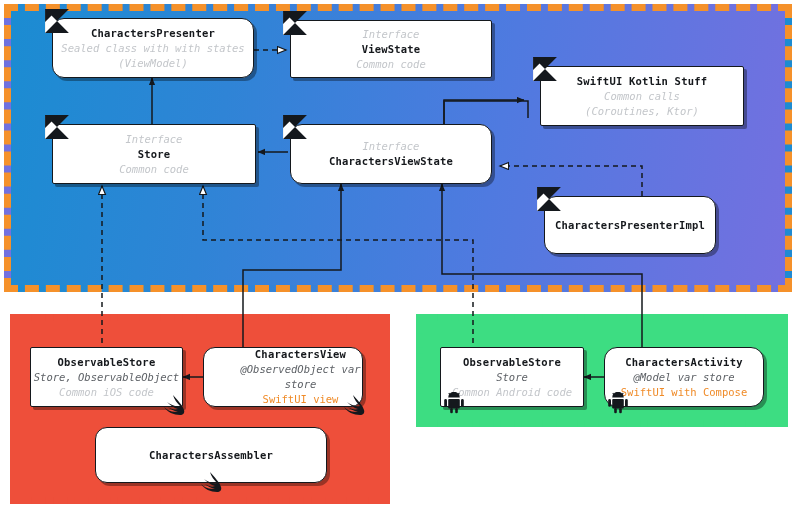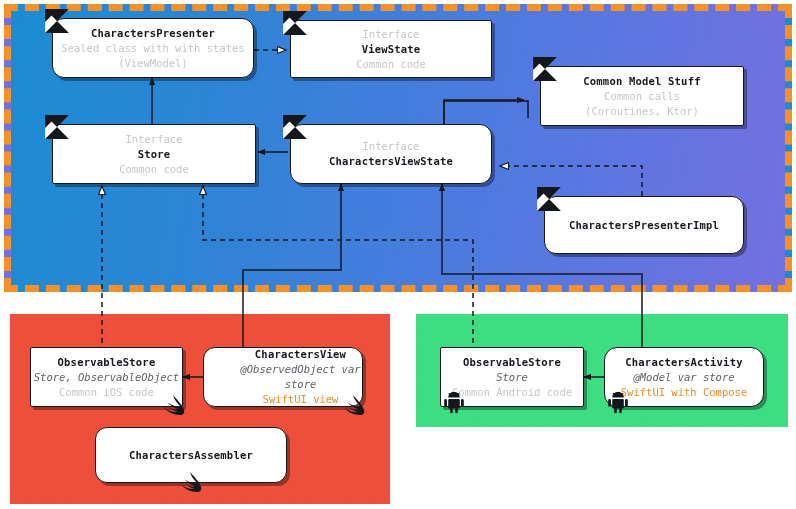--- a/index.html
+++ b/index.html
@@ -30,21 +30,21 @@
   
   .node{position:absolute;box-sizing:border-box;background:#ffffff;
         border:1.6px solid #14181d;
         box-shadow:3px 3px 0 rgba(0,0,0,.35);
         display:flex;flex-direction:column;align-items:center;justify-content:center;
         text-align:center;}
   .node.rounded{border-radius:12px;}
   .node.sketch{border-radius:2px;}
 
   .n-title{font-weight:bold;font-size:10.5px;color:#15181c;letter-spacing:.2px;line-height:15px;}
-  .n-sub{font-size:10.5px;color:#b9bcc0;line-height:15px;}
+  .n-sub{font-size:10.5px;color:#b9bcc0;line-height:15px;font-style:italic;}
   .n-sub.ital{font-style:italic;color:#5d6166;}
   .n-sub.dim{color:#c3c6ca;}
   .n-accent{font-size:10.5px;color:#f08b28;line-height:15px;}
 
   
   .badge{position:absolute;width:26px;height:26px;pointer-events:none;}
   .badge.kotlin{left:-9px;top:-11px;}
   .badge.swift{right:-4px;bottom:-10px;width:24px;height:22px;}
   .badge.android{left:2px;bottom:-8px;width:22px;height:22px;}
 </style>
@@ -115,21 +115,21 @@
     <div class="n-title">ViewState</div>
     <div class="n-sub dim">Common code</div>
   </div>
 
   <div class="node sketch" style="left:540px;top:66px;width:204px;height:60px;">
     <svg class="badge kotlin" viewBox="0 0 24 24">
       <polygon points="1,1 23,1 12,12 23,23 1,23" fill="#14181d"></polygon>
       <polygon points="1,1 12,12 1,23" fill="#ffffff"></polygon>
       <polygon points="1,1 13,1 1,13" fill="#14181d"></polygon>
     </svg>
-    <div class="n-title">Common Model Stuff</div>
+    <div class="n-title">SwiftUI Kotlin Stuff</div>
     <div class="n-sub dim">Common calls</div>
     <div class="n-sub dim">(Coroutines, Ktor)</div>
   </div>
 
   <div class="node sketch" style="left:52px;top:124px;width:204px;height:60px;">
     <svg class="badge kotlin" viewBox="0 0 24 24">
       <polygon points="1,1 23,1 12,12 23,23 1,23" fill="#14181d"></polygon>
       <polygon points="1,1 12,12 1,23" fill="#ffffff"></polygon>
       <polygon points="1,1 13,1 1,13" fill="#14181d"></polygon>
     </svg>
@@ -141,21 +141,21 @@
   <div class="node rounded" style="left:290px;top:124px;width:202px;height:60px;">
     <svg class="badge kotlin" viewBox="0 0 24 24">
       <polygon points="1,1 23,1 12,12 23,23 1,23" fill="#14181d"></polygon>
       <polygon points="1,1 12,12 1,23" fill="#ffffff"></polygon>
       <polygon points="1,1 13,1 1,13" fill="#14181d"></polygon>
     </svg>
     <div class="n-sub dim">Interface</div>
     <div class="n-title">CharactersViewState</div>
   </div>
 
-  <div class="node rounded" style="left:544px;top:196px;width:200px;height:58px;">
+  <div class="node rounded" style="left:544px;top:196px;width:172px;height:58px;">
     <svg class="badge kotlin" viewBox="0 0 24 24">
       <polygon points="1,1 23,1 12,12 23,23 1,23" fill="#14181d"></polygon>
       <polygon points="1,1 12,12 1,23" fill="#ffffff"></polygon>
       <polygon points="1,1 13,1 1,13" fill="#14181d"></polygon>
     </svg>
     <div class="n-title">CharactersPresenterImpl</div>
   </div>
 
   <div class="node sketch" style="left:30px;top:347px;width:153px;height:60px;">
     <div class="n-title">ObservableStore</div>
@@ -168,21 +168,21 @@
 
   <div class="node rounded" style="left:203px;top:347px;width:160px;height:60px;padding-left:35px;">
     <div class="n-title">CharactersView</div>
     <div class="n-sub ital">@ObservedObject var store</div>
     <div class="n-accent">SwiftUI view</div>
     <svg class="badge swift" viewBox="0 0 24 22">
       <path d="M2,13 C6,17 12,19 17,17 C14,18 9,16 6,13 C9,15 13,16 16,15 C12,14 8,11 5,8 C9,11 14,13 18,12 C15,9 12,5 11,1 C15,6 20,10 22,16 C23,19 21,21 18,21 C12,21 5,18 2,13 Z" fill="#14181d"></path>
     </svg>
   </div>
 
-  <div class="node rounded" style="left:95px;top:427px;width:192px;height:56px;">
+  <div class="node rounded" style="left:95px;top:427px;width:232px;height:56px;">
     <div class="n-title">CharactersAssembler</div>
     <svg class="badge swift" style="right:auto;left:50%;margin-left:-12px;bottom:-11px;" viewBox="0 0 24 22">
       <path d="M2,13 C6,17 12,19 17,17 C14,18 9,16 6,13 C9,15 13,16 16,15 C12,14 8,11 5,8 C9,11 14,13 18,12 C15,9 12,5 11,1 C15,6 20,10 22,16 C23,19 21,21 18,21 C12,21 5,18 2,13 Z" fill="#14181d"></path>
     </svg>
   </div>
 
   <div class="node sketch" style="left:440px;top:347px;width:144px;height:60px;">
     <div class="n-title">ObservableStore</div>
     <div class="n-sub ital">Store</div>
     <div class="n-sub dim">Common Android code</div>

